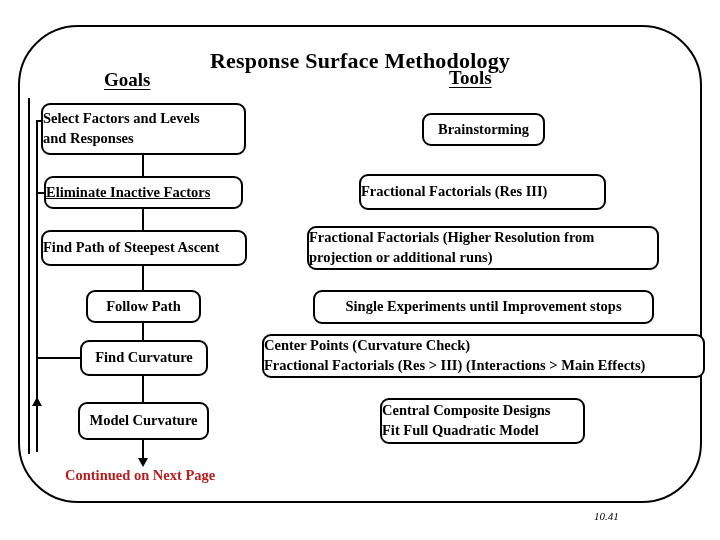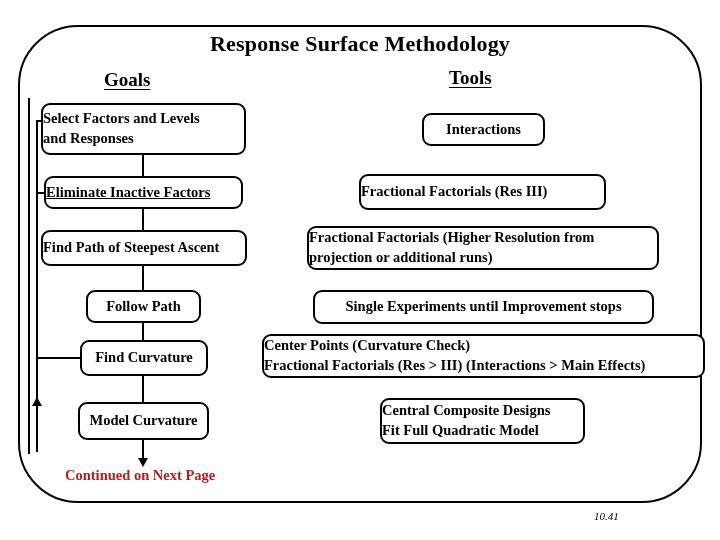--- a/index.html
+++ b/index.html
@@ -18,21 +18,21 @@
     width:684px;height:478px;
     border:2px solid #000;
     border-radius:60px;
     box-sizing:border-box;
     background:transparent;
   }
 
   
   .title{
     position:absolute;
-    left:0;top:31px;width:720px;
+    left:0;top:48px;width:720px;
     text-align:center;
     font-size:22px;
     font-weight:700;
     letter-spacing:.2px;
     color:#000;
   }
   .col-head{
     position:absolute;
     font-size:19px;
     font-weight:700;
@@ -178,21 +178,21 @@
   </div>
 
   <div class="box center" id="b-modelcurv">
     <span class="txt">
       <span class="ln">Model Curvature</span>
     </span>
   </div>
 
   <div class="box center" id="t-brain">
     <span class="txt">
-      <span class="ln">Interactions</span>
+      <span class="ln">Brainstorming</span>
     </span>
   </div>
 
   <div class="box left" id="t-fracres3">
     <span class="txt">
       <span class="ln">Fractional Factorials (Res III)</span>
     </span>
   </div>
 
   <div class="box left" id="t-frachigh">

